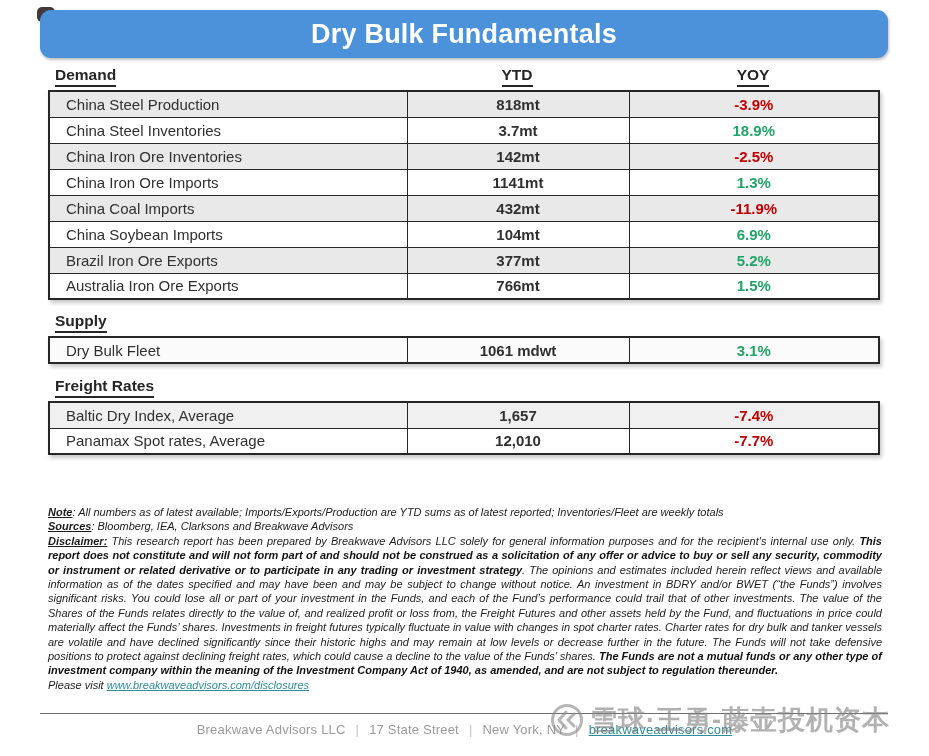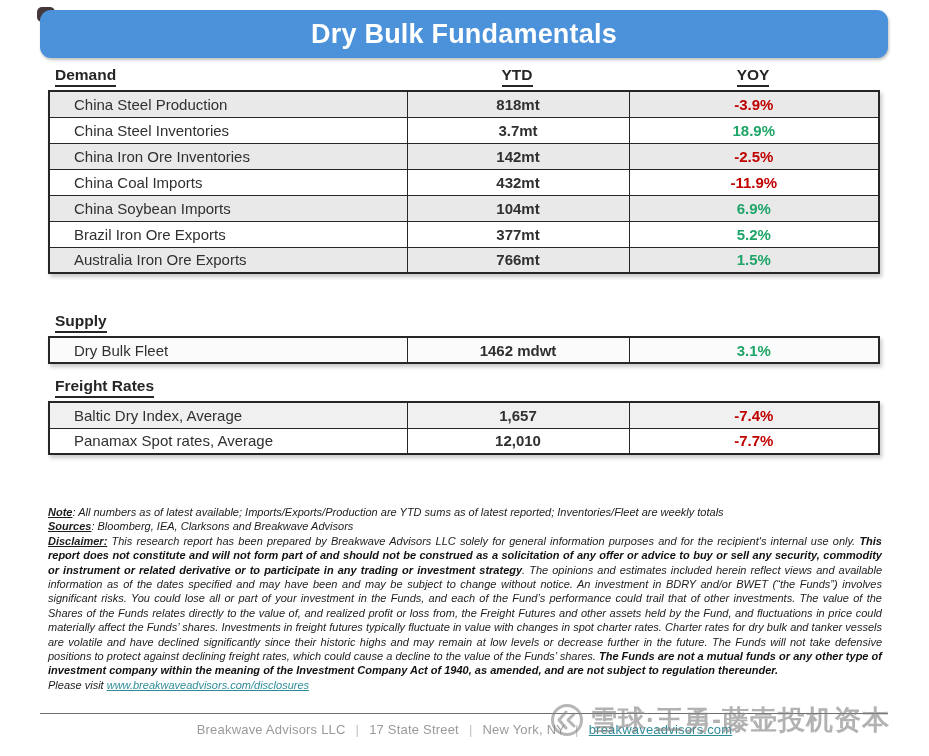--- a/index.html
+++ b/index.html
@@ -39,21 +39,21 @@
     position:absolute; left:48px; width:830px; table-layout:fixed;
     border-collapse:collapse; border:2px solid #262626;
     box-shadow:2px 3px 4px rgba(0,0,0,0.22);
     background:#ffffff;
   }
   .t-demand { top:90px; }
   .t-supply { top:336px; }
   .t-freight { top:401px; }
   table.data td {
     border:1.4px solid #262626; height:26px; font-size:15px;
-    color:#303030; vertical-align:middle; padding:0 24px;
+    color:#303030; vertical-align:middle; padding:0 16px;
     overflow:hidden; white-space:nowrap;
   }
   td.c-name { text-align:left; }
   td.c-val { text-align:center;font-weight:bold; }
   .t-demand tr:nth-child(odd) td { background:#e9e9e9; }
   .t-demand tr:nth-child(even) td { background:#ffffff; }
   .t-freight tr:nth-child(odd) td { background:#f0f0f0; }
   .t-freight tr:nth-child(even) td { background:#ffffff; }
   .t-supply td { background:#fbfbfb; }
   td.yoy.neg { color:#C00000; }
@@ -119,20 +119,25 @@
         <td class="c-name">China Steel Inventories</td>
         <td class="c-val">3.7mt</td>
         <td class="c-val yoy pos">18.9%</td>
       </tr>
       <tr>
         <td class="c-name">China Iron Ore Inventories</td>
         <td class="c-val">142mt</td>
         <td class="c-val yoy neg">-2.5%</td>
       </tr>
       <tr>
+        <td class="c-name">China Iron Ore Imports</td>
+        <td class="c-val">1141mt</td>
+        <td class="c-val yoy pos">1.3%</td>
+      </tr>
+      <tr>
         <td class="c-name">China Coal Imports</td>
         <td class="c-val">432mt</td>
         <td class="c-val yoy neg">-11.9%</td>
       </tr>
       <tr>
         <td class="c-name">China Soybean Imports</td>
         <td class="c-val">104mt</td>
         <td class="c-val yoy pos">6.9%</td>
       </tr>
       <tr>
@@ -151,21 +156,21 @@
   <span class="sec-label lbl-supply">Supply</span>
   <table class="data t-supply">
     <colgroup>
         <col style="width:358px">
         <col style="width:222px">
         <col style="width:250px">
       </colgroup>
     <tbody>
       <tr>
         <td class="c-name">Dry Bulk Fleet</td>
-        <td class="c-val">1462 mdwt</td>
+        <td class="c-val">1061 mdwt</td>
         <td class="c-val yoy pos">3.1%</td>
       </tr>
     </tbody>
   </table>
 
   <span class="sec-label lbl-freight">Freight Rates</span>
   <table class="data t-freight">
     <colgroup>
         <col style="width:358px">
         <col style="width:222px">

